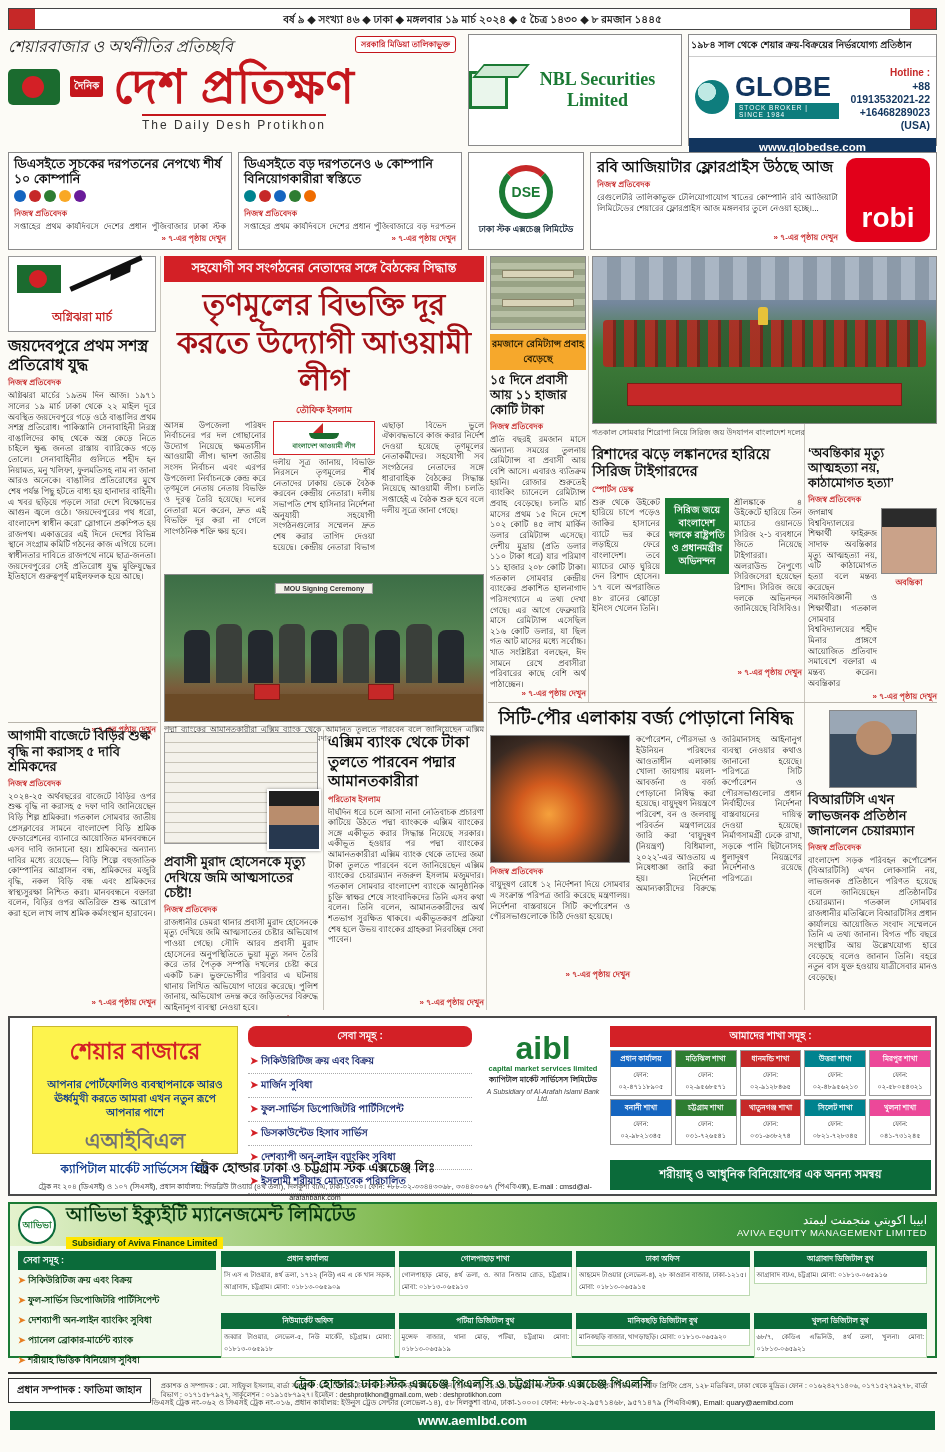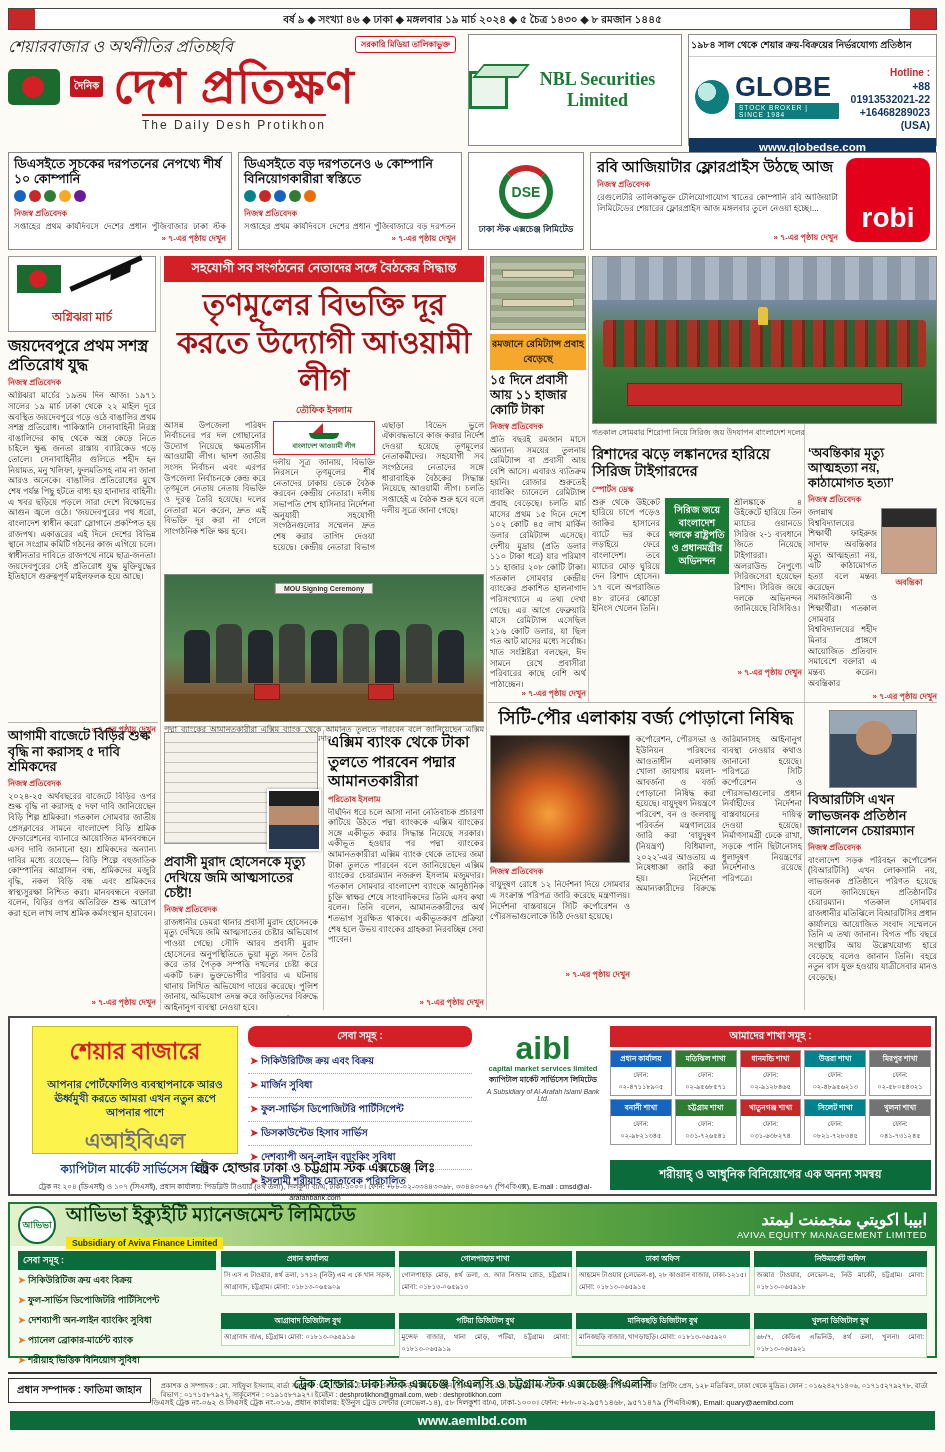--- a/index.html
+++ b/index.html
@@ -126,34 +126,34 @@
   .aibl-logo-word { color:#1b7a34; font-size:32px; font-weight:800; line-height:1; }
   .aibl-sub1 { font-size:7.5px; color:#1b7a34; font-weight:bold; }
   .aibl-sub2 { font-size:7.5px; color:#222; font-weight:bold; margin-top:1px; }
   .aibl-sub3 { font-size:6.8px; color:#444; font-style:italic; margin-top:2px; }
   .branch-head { background:#d32026; color:#fff; font-size:10px; font-weight:bold; text-align:center; padding:2px 0; }
   .branch-grid { display:grid; grid-template-columns:repeat(5,1fr); gap:3px; margin-top:3px; }
   .branch { border:1px solid #999; background:#fff; }
   .branch h5 { font-size:7.3px; color:#fff; text-align:center; padding:2px 1px; font-weight:bold; }
   .branch:nth-child(5n+1) h5 { background:#1565c0; } .branch:nth-child(5n+2) h5 { background:#2e7d32; }
   .branch:nth-child(5n+3) h5 { background:#c62828; } .branch:nth-child(5n+4) h5 { background:#00838f; }
-  .branch:nth-child(5n+5) h5 { background:#737373; }
+  .branch:nth-child(5n+5) h5 { background:#ec4899; }
   .branch p { font-size:6.6px; padding:2px; color:#222; text-align:center; }
   .trek-title { font-size:13px; font-weight:800; text-align:center; color:#111; }
   .trek-detail { font-size:7.2px; text-align:center; color:#222; margin-top:2px; }
   .slogan-bar { background:#0b6b3a; color:#fff; font-size:11.5px; font-weight:bold; display:flex; align-items:center; justify-content:center; }
 
   
   .aviva-ad { border:2px solid #1b7a34; background:#f4faee; }
   .aviva-head { height:42px; background:linear-gradient(90deg,#e4f2cd 0%,#79b649 45%,#1b7a34 100%); display:flex; align-items:center; gap:10px; padding:0 8px; }
   .aviva-logo { width:38px; height:38px; border-radius:50%; background:#fff; color:#1b7a34; font-size:9px; font-weight:800; display:flex; align-items:center; justify-content:center; flex:0 0 auto; border:2px solid #0b6b3a; }
   .aviva-bn { font-size:19px; font-weight:800; color:#06380e; }
   .aviva-sub-pill { background:#ffe600; color:#06380e; font-size:8.5px; font-weight:bold; padding:1px 6px; display:inline-block; margin-top:2px; }
   .aviva-right { margin-left:auto; text-align:right; color:#fff; }
-  .aviva-ar { font-size:16px; font-weight:bold; }
+  .aviva-ar { font-size:12px; font-weight:normal; }
   .aviva-en { font-size:9.5px; font-weight:normal; letter-spacing:.5px; }
   .aviva-body { display:flex; gap:5px; padding:5px 8px; }
   .av-svc { width:198px; flex:0 0 auto; }
   .av-svc-head { background:#0b6b3a; color:#fff; font-size:9px; font-weight:bold; padding:2px 5px; }
   .av-item { font-size:9px; font-weight:bold; color:#06380e; padding:2.5px 0; }
   .av-item::before { content:"➤ "; color:#e67e22; }
   .office-grid { flex:1; display:grid; grid-template-columns:repeat(4,1fr); gap:4px; }
   .office h5 { background:#0b6b3a; color:#fff; font-size:7.3px; font-weight:bold; text-align:center; padding:2px 1px; }
   .office p { font-size:6.6px; color:#222; padding:2px; text-align:justify; background:#fff; border:1px solid #bcd9b0; border-top:none; }
   .aviva-trek { font-size:12px; font-weight:800; text-align:center; color:#06380e; }
@@ -500,26 +500,26 @@
           </div>
         <div class="office">
             <h5>গোলপাহাড় শাখা</h5>
             <p>গোলপাহাড় মোড়, ৪র্থ তলা, ও. আর নিজাম রোড, চট্টগ্রাম। মোবা: ০১৮১৩-০৬৫৯১৩</p>
           </div>
         <div class="office">
             <h5>ঢাকা অফিস</h5>
             <p>আহমেদ টাওয়ার (লেভেল-৪), ২৮ কাওরান বাজার, ঢাকা-১২১৫। মোবা: ০১৮১৩-০৬৫৯১৫</p>
           </div>
         <div class="office">
+            <h5>আগ্রাবাদ ডিজিটাল বুথ</h5>
+            <p>আগ্রাবাদ বা/এ, চট্টগ্রাম। মোবা: ০১৮১৩-০৬৫৯১৬</p>
+          </div>
+        <div class="office">
             <h5>নিউমার্কেট অফিস</h5>
             <p>জব্বার টাওয়ার, লেভেল-৫, নিউ মার্কেট, চট্টগ্রাম। মোবা: ০১৮১৩-০৬৫৯১৮</p>
-          </div>
-        <div class="office">
-            <h5>আগ্রাবাদ ডিজিটাল বুথ</h5>
-            <p>আগ্রাবাদ বা/এ, চট্টগ্রাম। মোবা: ০১৮১৩-০৬৫৯১৬</p>
           </div>
         <div class="office">
             <h5>পটিয়া ডিজিটাল বুথ</h5>
             <p>মুন্সেফ বাজার, থানা মোড়, পটিয়া, চট্টগ্রাম। মোবা: ০১৮১৩-০৬৫৯১৯</p>
           </div>
         <div class="office">
             <h5>মানিকছড়ি ডিজিটাল বুথ</h5>
             <p>মানিকছড়ি বাজার, খাগড়াছড়ি। মোবা: ০১৮১৩-০৬৫৯২০</p>
           </div>
         <div class="office">

